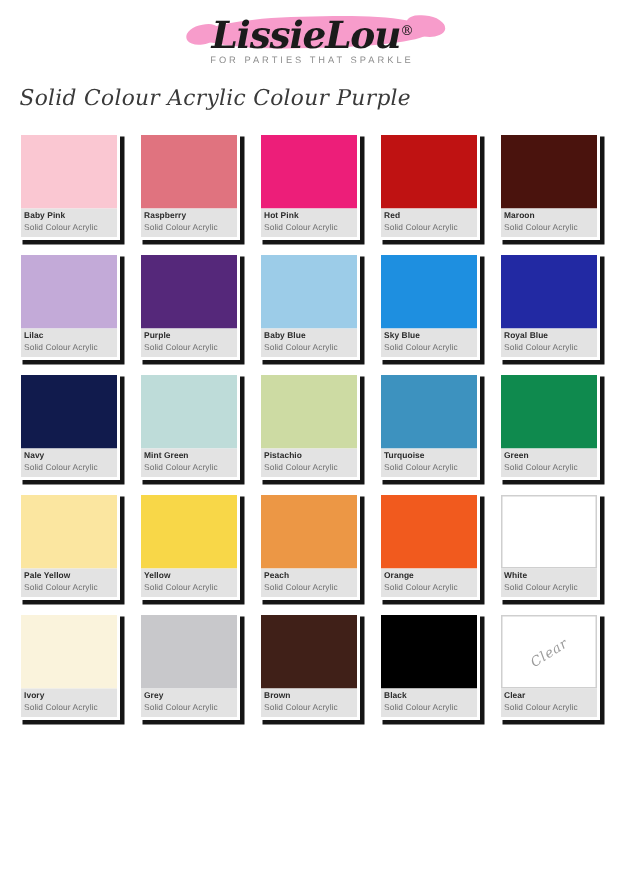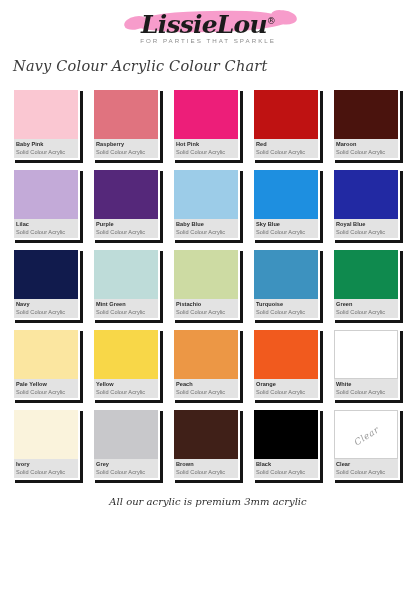--- a/index.html
+++ b/index.html
@@ -201,21 +201,21 @@
 <body>
 
 <div class="header">
   <div class="logo-wrap">
     <div class="logo-stroke"></div>
     <div class="logo-text"><span>LissieLou</span><span class="logo-reg">®</span></div>
     <div class="logo-tag">FOR PARTIES THAT SPARKLE</div>
   </div>
 </div>
 
-<div class="chart-title">Navy Colour Acrylic Colour Chart</div>
+<div class="chart-title">Solid Colour Acrylic Colour Purple</div>
 
 <div class="grid">
     <div class="card">
       <div class="swatch" style="background: rgb(250, 199, 210);"></div>
       <div class="label-area">
         <div class="label-name">Baby Pink</div>
         <div class="label-sub">Solid Colour Acrylic</div>
       </div>
     </div>
     <div class="card">
@@ -386,14 +386,13 @@
         </div>
       </div>
       <div class="label-area">
         <div class="label-name">Clear</div>
         <div class="label-sub">Solid Colour Acrylic</div>
       </div>
     </div>
   </div>
 
 <div class="footer">
-  <div>All our acrylic is premium 3mm acrylic</div>
 </div>
 
 </body></html>

